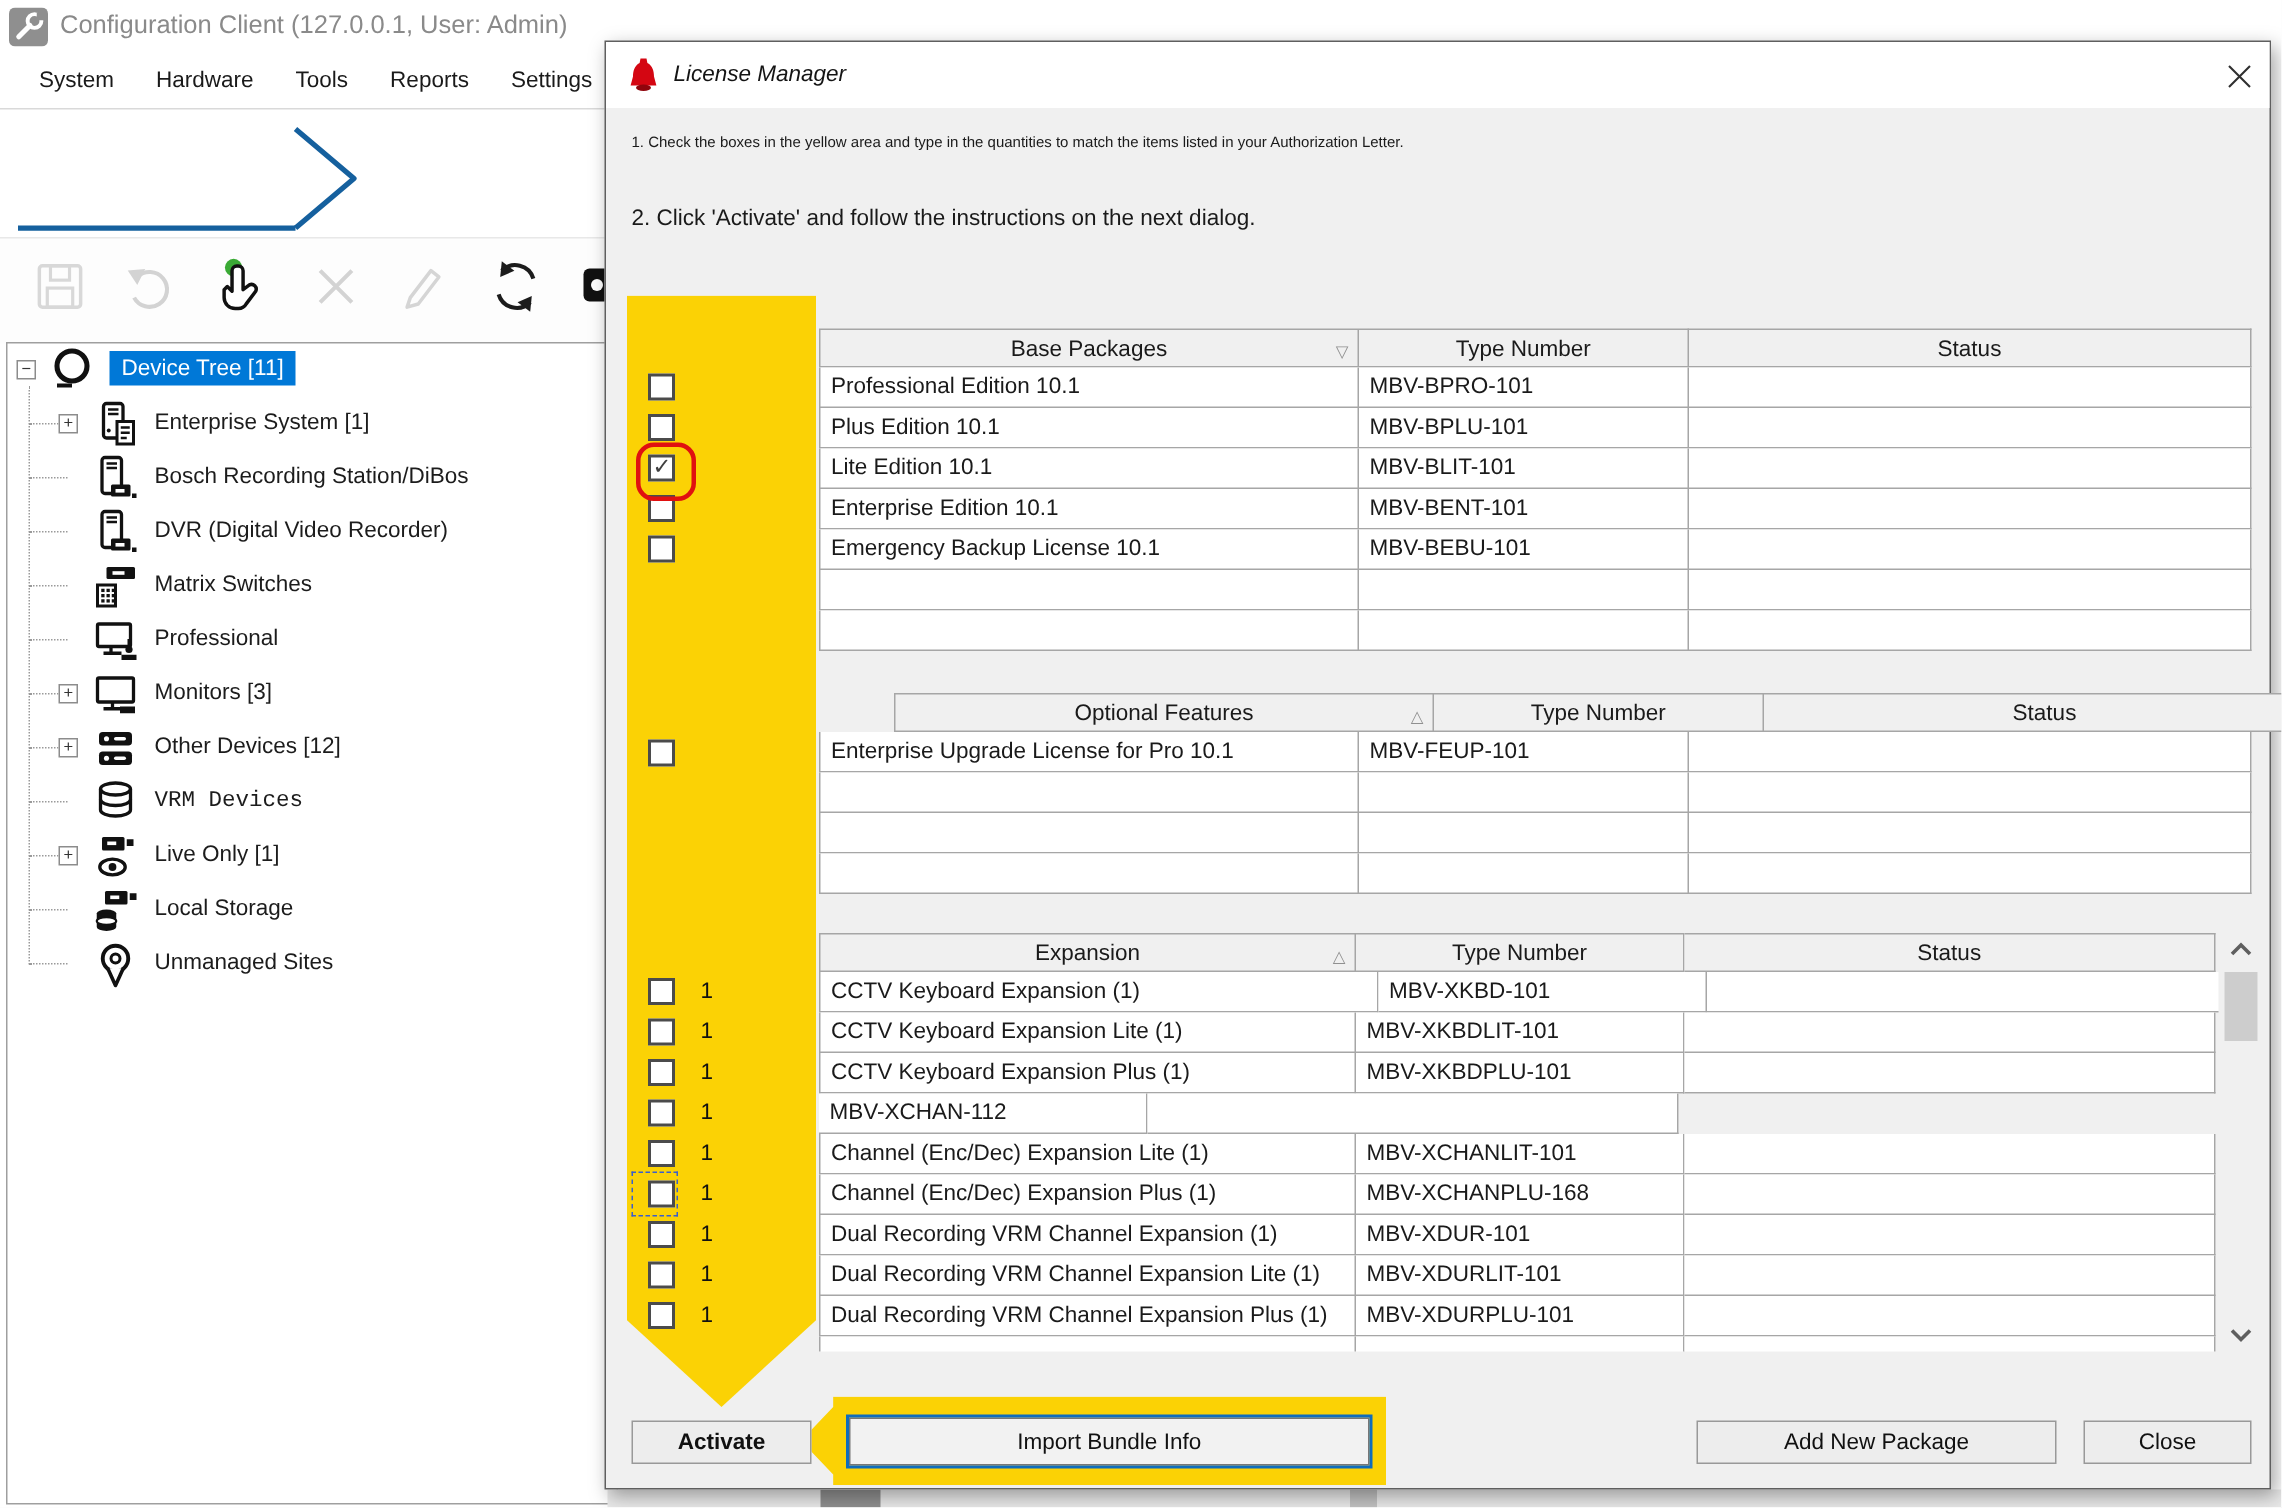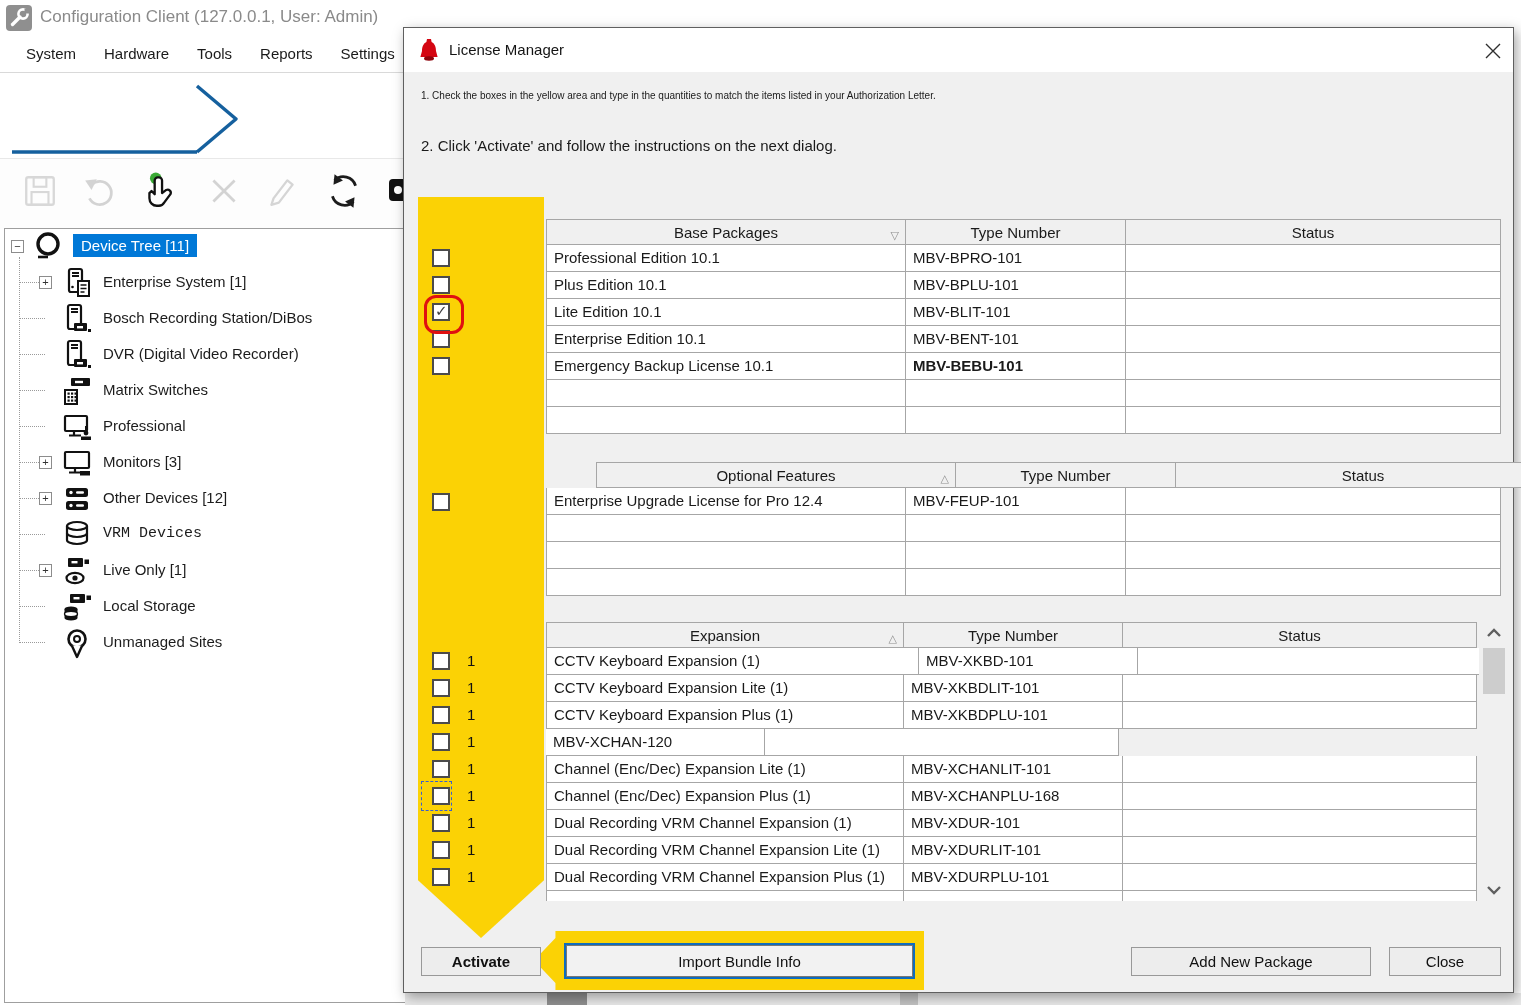--- a/index.html
+++ b/index.html
@@ -21,21 +21,21 @@
   
   #tree-panel{left:4px;top:228px;width:408px;height:775px;background:#fff;border:1px solid #9f9f9f;box-sizing:border-box;}
   .tree-label{font-size:15px;color:#1c1c1c;white-space:nowrap;}
   .tree-label.sel{background:#0078d7;color:#fff;padding:3px 8px;}
   .expander{width:13px;height:13px;background:#fff;border:1px solid #8c8c8c;box-sizing:border-box;font-size:11px;line-height:10px;text-align:center;color:#333;}
   .guide{border-left:1px dotted #9a9a9a;width:0;}
   .stub{border-top:1px dotted #9a9a9a;height:0;}
   .tree-icon svg{display:block;}
   
   #dialog{left:403px;top:27px;width:1111px;height:966px;background:#f0f0f0;border:1px solid #5f5f5f;box-sizing:border-box;box-shadow:3px 4px 12px rgba(0,0,0,.35);z-index:10;}
-  #dialog-titlebar{left:0;top:0;width:1109px;height:44px;background:#fff;}
+  #dialog-titlebar{left:0;top:0;width:1109px;height:44px;background:#fff;font-style:italic;}
   #dialog-title{left:45px;top:13px;font-size:15px;color:#141414;}
   #instruction-1{left:17px;top:62px;font-size:10px;width:1060px;}
   #instruction-2{left:17px;top:109px;font-size:15px;width:1060px;}
   #yellow-arrow{left:14px;top:169px;width:126px;height:741px;background:#FBD205;
     clip-path:polygon(0 0,100% 0,100% 92.2%,50% 100%,0 92.2%);}
   .cbx{position:absolute;width:18px;height:18px;background:#fff;border:2px solid #4b4b4b;box-sizing:border-box;z-index:3;}
   .cbx .tick{position:absolute;left:1px;top:-3px;font-size:15px;font-weight:bold;color:#3f3f3f;}
   .qty{position:absolute;z-index:3;font-size:15px;color:#111;}
   #red-annotation{left:20px;top:267px;width:34px;height:33px;border:3px solid #e01010;border-radius:12px;z-index:4;}
   #focus-box{left:17px;top:753px;width:29px;height:28px;border:1px dashed #3a5fcd;z-index:4;}
@@ -355,40 +355,40 @@
           <div class="tcell" style="width: 220px; height: 27px;">MBV-BLIT-101</div>
           <div class="tcell" style="width: 375px; height: 27px;"></div>
         </div>
         <div class="abs trow" style="left: 142px; top: 298px;">
           <div class="tcell first" style="width: 360px; height: 27px;">Enterprise Edition 10.1</div>
           <div class="tcell" style="width: 220px; height: 27px;">MBV-BENT-101</div>
           <div class="tcell" style="width: 375px; height: 27px;"></div>
         </div>
         <div class="abs trow" style="left: 142px; top: 325px;">
           <div class="tcell first" style="width: 360px; height: 27px;">Emergency Backup License 10.1</div>
-          <div class="tcell" style="width: 220px; height: 27px; font-weight: bold;">MBV-BEBU-101</div>
+          <div class="tcell" style="width: 220px; height: 27px;">MBV-BEBU-101</div>
           <div class="tcell" style="width: 375px; height: 27px;"></div>
         </div>
         <div class="abs trow" style="left: 142px; top: 352px;">
           <div class="tcell first" style="width: 360px; height: 27px;"></div>
           <div class="tcell" style="width: 220px; height: 27px;"></div>
           <div class="tcell" style="width: 375px; height: 27px;"></div>
         </div>
         <div class="abs trow" style="left: 142px; top: 379px;">
           <div class="tcell first" style="width: 360px; height: 27px;"></div>
           <div class="tcell" style="width: 220px; height: 27px;"></div>
           <div class="tcell" style="width: 375px; height: 27px;"></div>
         </div>
         <div class="abs trow thead" style="left: 152px; top: 434px; margin-left: 40px;">
           <div class="tcell first" style="width: 360px; height: 26px;">Optional Features<span class="sort-glyph">△</span></div>
           <div class="tcell" style="width: 220px; height: 26px;">Type Number</div>
           <div class="tcell" style="width: 375px; height: 26px;">Status</div>
         </div>
         <div class="abs trow" style="left: 142px; top: 460px;">
-          <div class="tcell first" style="width: 360px; height: 27px;">Enterprise Upgrade License for Pro 12.4</div>
+          <div class="tcell first" style="width: 360px; height: 27px;">Enterprise Upgrade License for Pro 10.1</div>
           <div class="tcell" style="width: 220px; height: 27px;">MBV-FEUP-101</div>
           <div class="tcell" style="width: 375px; height: 27px;"></div>
         </div>
         <div class="abs trow" style="left: 142px; top: 487px;">
           <div class="tcell first" style="width: 360px; height: 27px;"></div>
           <div class="tcell" style="width: 220px; height: 27px;"></div>
           <div class="tcell" style="width: 375px; height: 27px;"></div>
         </div>
         <div class="abs trow" style="left: 142px; top: 514px;">
           <div class="tcell first" style="width: 360px; height: 27px;"></div>
@@ -414,21 +414,21 @@
           <div class="tcell first" style="width: 358px; height: 27px;">CCTV Keyboard Expansion Lite (1)</div>
           <div class="tcell" style="width: 219px; height: 27px;">MBV-XKBDLIT-101</div>
           <div class="tcell" style="width: 354px; height: 27px;"></div>
         </div>
         <div class="abs trow" style="left: 142px; top: 674px;">
           <div class="tcell first" style="width: 358px; height: 27px;">CCTV Keyboard Expansion Plus (1)</div>
           <div class="tcell" style="width: 219px; height: 27px;">MBV-XKBDPLU-101</div>
           <div class="tcell" style="width: 354px; height: 27px;"></div>
         </div>
         <div class="abs trow" style="left: 142px; top: 701px;">
-          <div class="tcell" style="width: 219px; height: 27px;">MBV-XCHAN-120</div>
+          <div class="tcell" style="width: 219px; height: 27px;">MBV-XCHAN-112</div>
           <div class="tcell" style="width: 354px; height: 27px;"></div>
         </div>
         <div class="abs trow" style="left: 142px; top: 728px;">
           <div class="tcell first" style="width: 358px; height: 27px;">Channel (Enc/Dec) Expansion Lite (1)</div>
           <div class="tcell" style="width: 219px; height: 27px;">MBV-XCHANLIT-101</div>
           <div class="tcell" style="width: 354px; height: 27px;"></div>
         </div>
         <div class="abs trow" style="left: 142px; top: 755px;">
           <div class="tcell first" style="width: 358px; height: 27px;">Channel (Enc/Dec) Expansion Plus (1)</div>
           <div class="tcell" style="width: 219px; height: 27px;">MBV-XCHANPLU-168</div>

